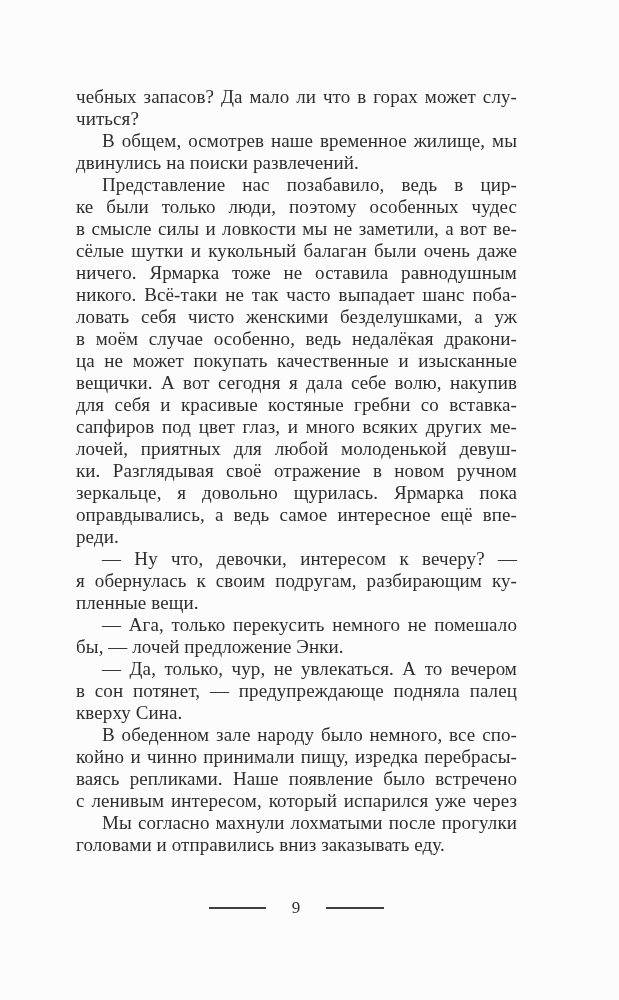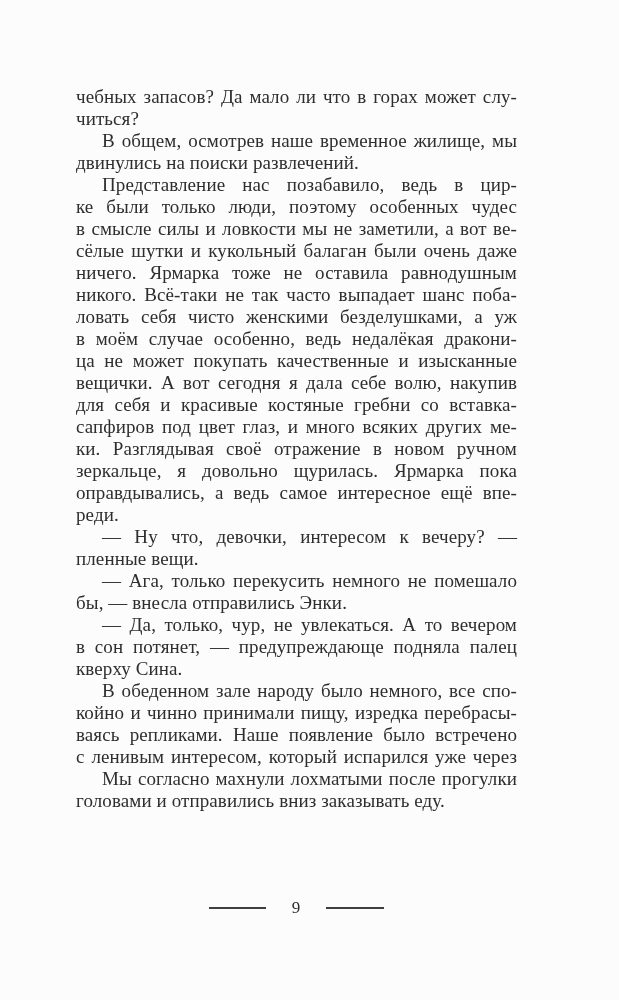--- a/index.html
+++ b/index.html
@@ -88,32 +88,34 @@
         <div class="line">в смысле силы и ловкости мы не заметили, а вот ве-</div>
         <div class="line">сёлые шутки и кукольный балаган были очень даже</div>
         <div class="line">ничего. Ярмарка тоже не оставила равнодушным</div>
         <div class="line">никого. Всё-таки не так часто выпадает шанс поба-</div>
         <div class="line">ловать себя чисто женскими безделушками, а уж</div>
         <div class="line">в моём случае особенно, ведь недалёкая дракони-</div>
         <div class="line">ца не может покупать качественные и изысканные</div>
         <div class="line">вещички. А вот сегодня я дала себе волю, накупив</div>
         <div class="line">для себя и красивые костяные гребни со вставка-</div>
         <div class="line">сапфиров под цвет глаз, и много всяких других ме-</div>
+        <div class="line">лочей, приятных для любой молоденькой девуш-</div>
         <div class="line">ки. Разглядывая своё отражение в новом ручном</div>
         <div class="line">зеркальце, я довольно щурилась. Ярмарка пока</div>
         <div class="line">оправдывались, а ведь самое интересное ещё впе-</div>
         <div class="line last">реди.</div>
       </div>
       <div class="paragraph indent">
         <div class="line">— Ну что, девочки, интересом к вечеру? —</div>
+        <div class="line">я обернулась к своим подругам, разбирающим ку-</div>
         <div class="line last">пленные вещи.</div>
       </div>
       <div class="paragraph indent">
         <div class="line">— Ага, только перекусить немного не помешало</div>
-        <div class="line last">бы, — внесла отправились Энки.</div>
+        <div class="line last">бы, — лочей предложение Энки.</div>
       </div>
       <div class="paragraph indent">
         <div class="line">— Да, только, чур, не увлекаться. А то вечером</div>
         <div class="line">в сон потянет, — предупреждающе подняла палец</div>
         <div class="line last">кверху Сина.</div>
       </div>
       <div class="paragraph indent">
         <div class="line">В обеденном зале народу было немного, все спо-</div>
         <div class="line">койно и чинно принимали пищу, изредка перебрасы-</div>
         <div class="line">ваясь репликами. Наше появление было встречено</div>

